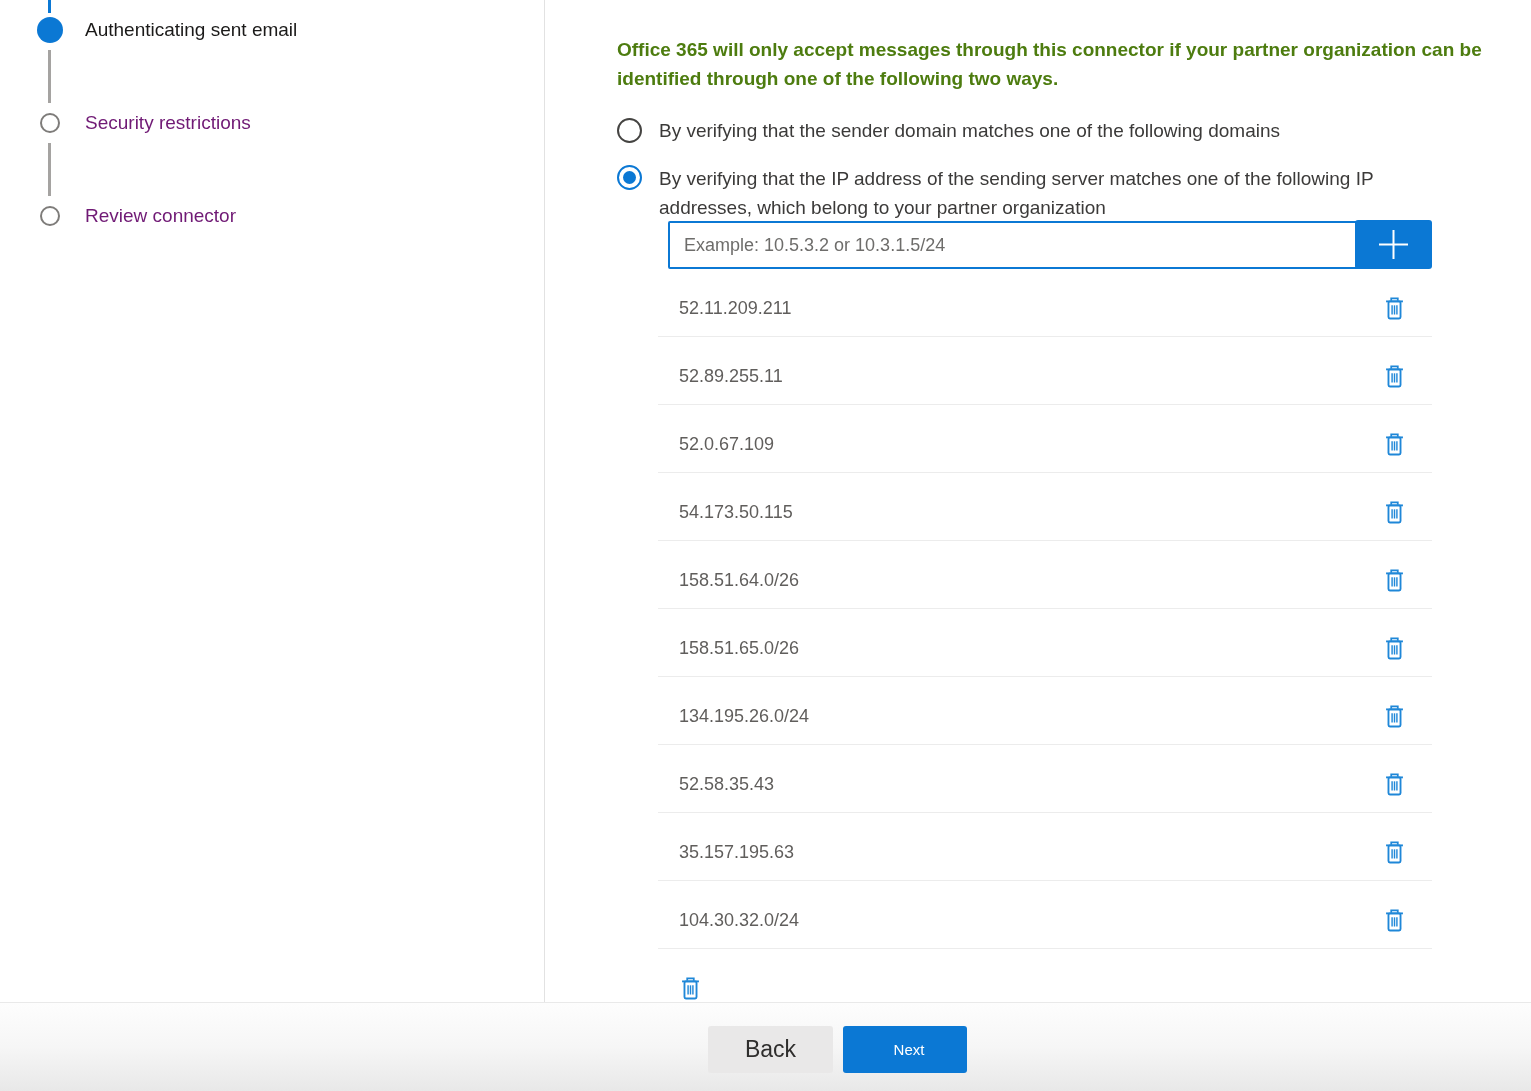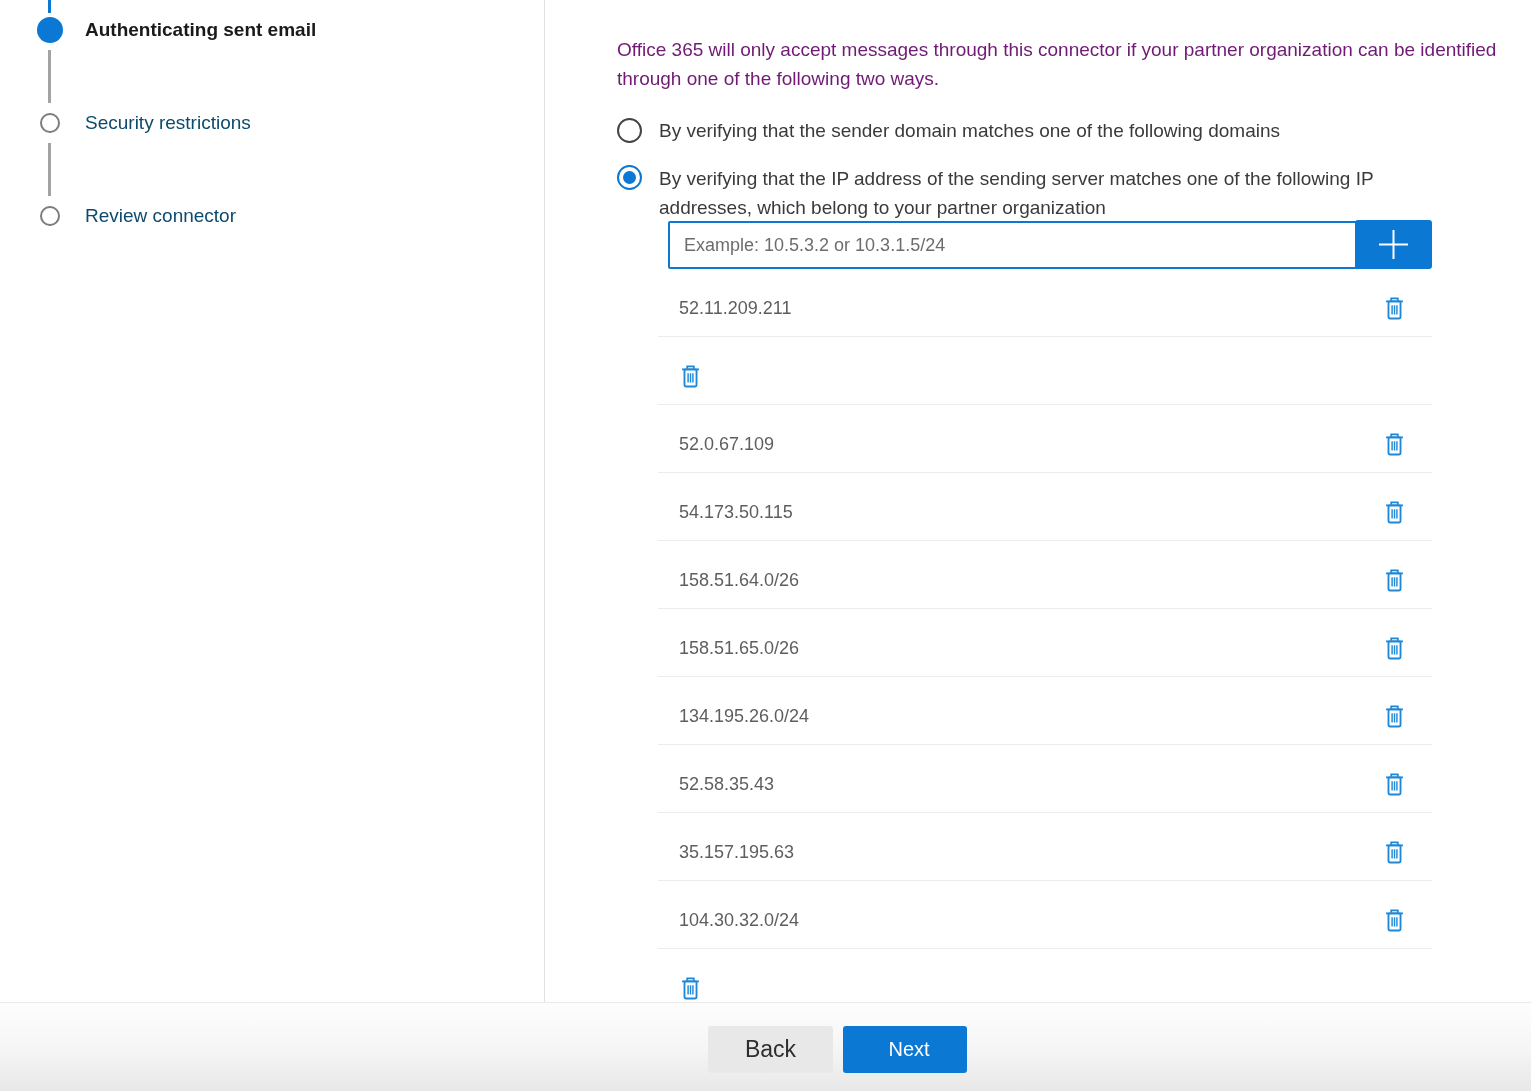--- a/index.html
+++ b/index.html
@@ -15,27 +15,27 @@
   .sidebar {
     position:absolute; left:0; top:0; width:545px; height:1002px;
     background:#fff; border-right:1px solid #e2e2e2; box-sizing:border-box;
   }
   .conn-line { position:absolute; left:48px; width:3px; background:#a5a3a1; }
   .conn-line.blue { background:var(--accent); }
   .step { position:absolute; left:37px; display:flex; align-items:center; }
   .dot-box { width:26px; display:flex; justify-content:center; align-items:center; }
   .dot-active { width:26px; height:26px; border-radius:50%; background:var(--accent); }
   .dot-open { width:16px; height:16px; border-radius:50%; border:2.5px solid #7e7c7a; background:#fff; }
-  .step-label { margin-left:22px; font-size:19px; color:#0c4a6e; white-space:nowrap; }
-  .step.active .step-label { font-weight:bold; color:#1b1a19; }
+  .step-label { margin-left:22px; font-size:19px; color:#701a75; white-space:nowrap; }
+  .step.active .step-label { font-weight:normal; color:#1b1a19; }
 
   
   .intro {
     position:absolute; left:617px; top:16px; width:900px;
-    font-size:19px; line-height:29px; color:#701a75;
+    font-size:19px; line-height:29px; color:#4d7c0f;font-weight:bold;
   }
   .option { position:absolute; left:617px; display:flex; cursor:pointer; }
   #option1 { top:116px; align-items:center; }
   #option2 { top:164px; align-items:flex-start; }
   .radio-outer {
     width:25px; height:25px; box-sizing:border-box; border-radius:50%;
     border:2px solid #454442; background:#fff; flex:0 0 auto;
     display:flex; align-items:center; justify-content:center;
   }
   .option.selected .radio-outer { border-color:var(--accent); }
@@ -72,21 +72,21 @@
     background:linear-gradient(180deg, #fdfdfd 0%, #f6f6f6 50%, #e8e8e8 100%);
   }
   .back-btn {
     position:absolute; left:708px; top:23px; width:125px; height:47px;
     background:#e9e8e8; border:none; border-radius:3px;
     font-size:23px; color:#2f2e2d; font-family:"Liberation Sans", sans-serif; cursor:pointer;
   }
   .next-btn {
     position:absolute; left:843px; top:23px; width:124px; height:47px;
     background:var(--accent); border:none; border-radius:3px;
-    font-size:20px; color:#ffffff; font-family:"Liberation Sans", sans-serif; cursor:pointer;padding-left:14px;
+    font-size:15px; color:#ffffff; font-family:"Liberation Sans", sans-serif; cursor:pointer;padding-left:14px;
   }
 </style>
 </head>
 <body>
 
 <div class="app">
 
   <div class="sidebar">
     <div class="conn-line blue" style="top:0; height:13px;"></div>
 
@@ -148,20 +148,21 @@
           <line x1="0.8" y1="4" x2="16.2" y2="4" stroke="#1f87d8" stroke-width="1.7"></line>
           <rect x="3" y="4" width="11" height="15.6" rx="1.3" fill="none" stroke="#1f87d8" stroke-width="1.7"></rect>
           <line x1="6.3" y1="7.6" x2="6.3" y2="16" stroke="#1f87d8" stroke-width="1.3"></line>
           <line x1="8.5" y1="7.6" x2="8.5" y2="16" stroke="#1f87d8" stroke-width="1.3"></line>
           <line x1="10.7" y1="7.6" x2="10.7" y2="16" stroke="#1f87d8" stroke-width="1.3"></line>
         </svg>
       </button>
     </div>
 
     <div class="ip-row">
+      <span class="ip-text">52.89.255.11</span>
       <button class="trash-btn">
         <svg width="19" height="23" viewBox="0 0 17 21">
           <path d="M5.5 3.4 V1.3 h6 V3.4" fill="none" stroke="#1f87d8" stroke-width="1.6"></path>
           <line x1="0.8" y1="4" x2="16.2" y2="4" stroke="#1f87d8" stroke-width="1.7"></line>
           <rect x="3" y="4" width="11" height="15.6" rx="1.3" fill="none" stroke="#1f87d8" stroke-width="1.7"></rect>
           <line x1="6.3" y1="7.6" x2="6.3" y2="16" stroke="#1f87d8" stroke-width="1.3"></line>
           <line x1="8.5" y1="7.6" x2="8.5" y2="16" stroke="#1f87d8" stroke-width="1.3"></line>
           <line x1="10.7" y1="7.6" x2="10.7" y2="16" stroke="#1f87d8" stroke-width="1.3"></line>
         </svg>
       </button>

